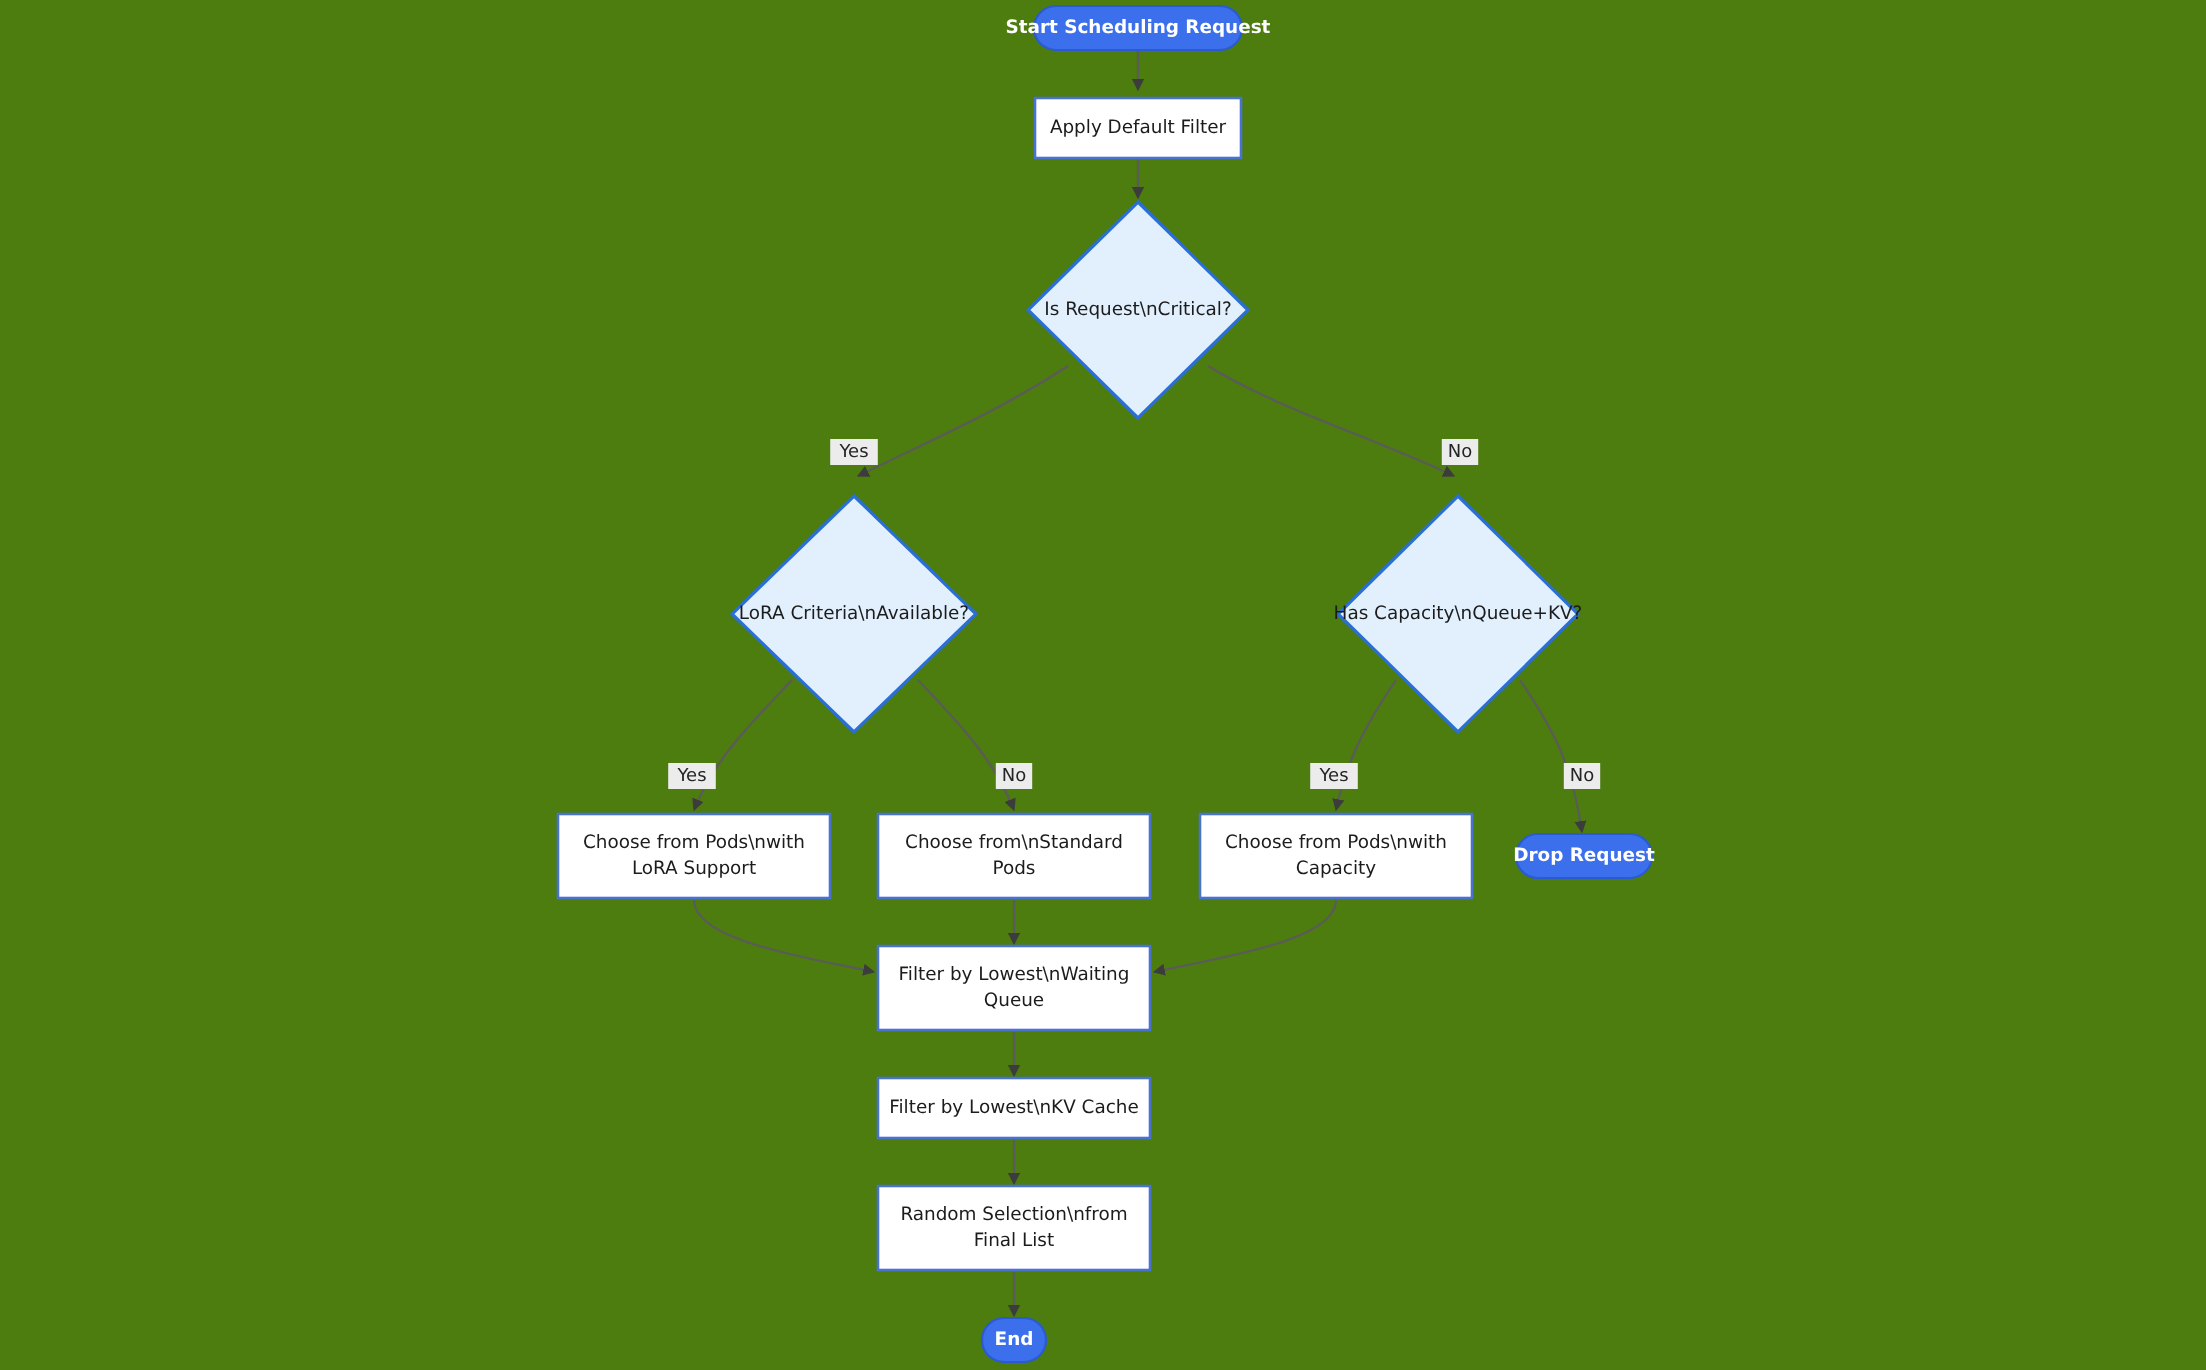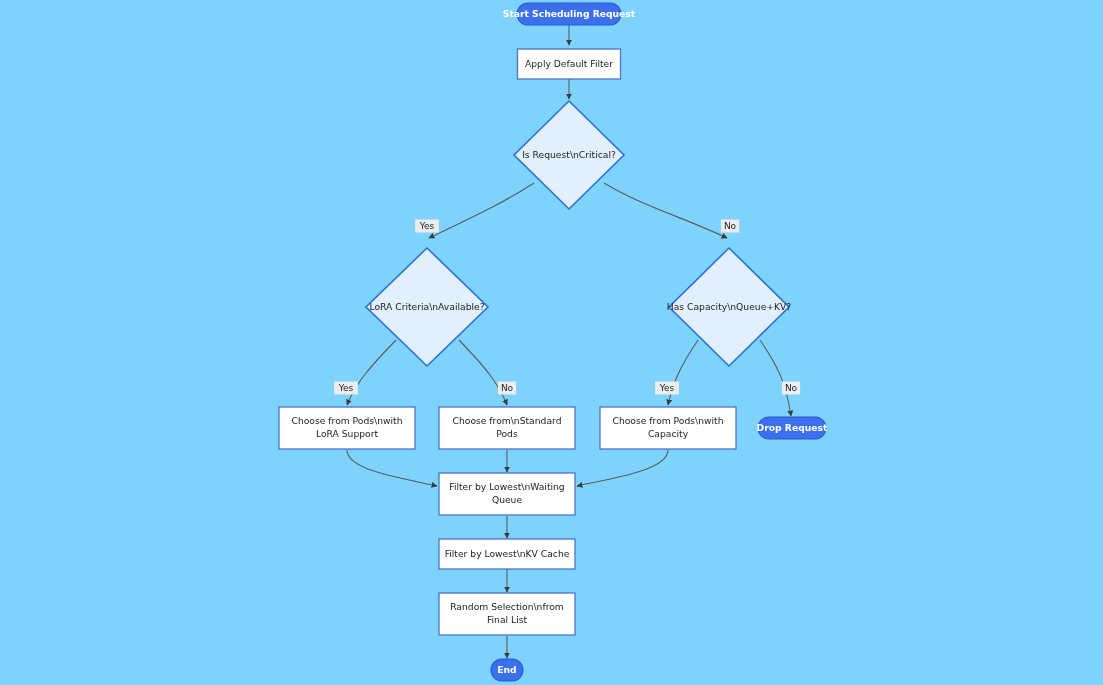--- a/index.html
+++ b/index.html
@@ -1,18 +1,18 @@
 <!DOCTYPE html>
 <html><head>
 <meta charset="utf-8">
 <style>
   html,body{margin:0;padding:0;background:#ffffff;}
   body{width:1103px;height:685px;overflow:hidden;
        font-family:"DejaVu Sans","Liberation Sans",sans-serif;}
-  #canvas{position:relative;width:1103px;height:685px;background:#7dd3fc;}
+  #canvas{position:relative;width:1103px;height:685px;background:#4d7c0f;}
   svg#flow{position:absolute;left:0;top:0;width:1103px;height:685px;display:block;}
   .edge-path{fill:none;stroke:#5b5b5b;stroke-width:1.1;}
   .node-rect{fill:#ffffff;stroke:#4a72d0;stroke-width:1.3;}
   .node-diamond{fill:#e2f0fd;stroke:#2a6fd6;stroke-width:1.6;}
   .node-pill{fill:#3b6feb;stroke:#2b5bd0;stroke-width:1.1;}
   .node-label{font-family:"DejaVu Sans","Liberation Sans",sans-serif;
       font-size:9.2px;fill:#1c1c1c;text-anchor:middle;dominant-baseline:middle;}
   .node-label-light{fill:#ffffff;font-weight:bold;font-size:9.2px;}
   .edge-label-text{font-family:"DejaVu Sans","Liberation Sans",sans-serif;
       font-size:9px;fill:#252525;text-anchor:middle;dominant-baseline:middle;}

